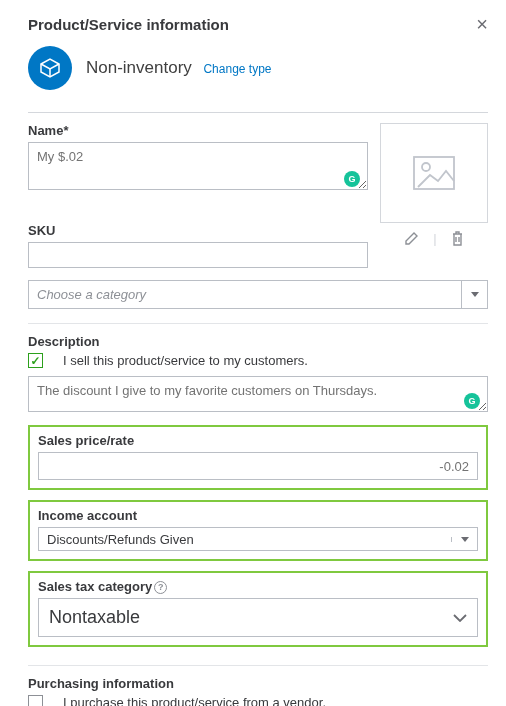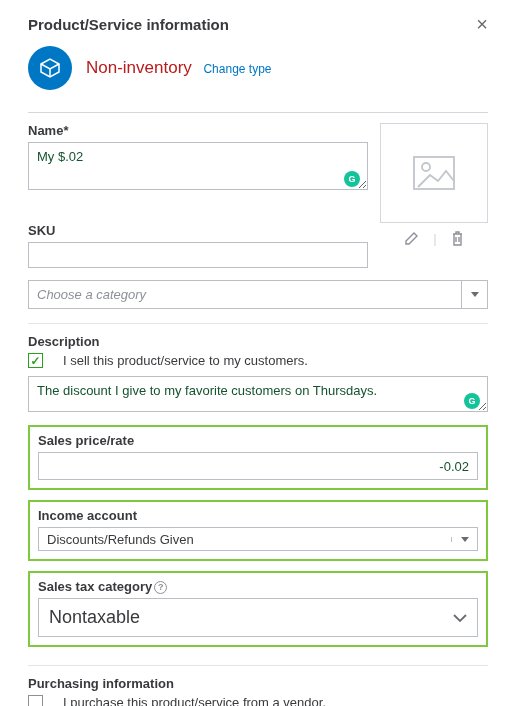--- a/index.html
+++ b/index.html
@@ -3,30 +3,30 @@
 <meta charset="utf-8">
 <style>
 * { box-sizing: border-box; margin: 0; padding: 0; }
 body { font-family: -apple-system, BlinkMacSystemFont, "Segoe UI", Arial, sans-serif; font-size: 13px; color: #393a3d; background: #fff; width: 506px; }
 .modal { padding: 14px 18px 0 28px; position: relative; }
 .header { display: flex; align-items: center; justify-content: space-between; margin-bottom: 12px; }
 .title { font-size: 15px; font-weight: 600; color: #393a3d; }
 .close-x { font-size: 20px; color: #6b6c72; cursor: pointer; line-height: 1; }
 .type-row { display: flex; align-items: center; gap: 14px; margin-bottom: 22px; }
 .type-icon { width: 44px; height: 44px; border-radius: 50%; background: #0077c5; display: flex; align-items: center; justify-content: center; }
-.type-name { font-size: 17px; color: #b91c1c; }
+.type-name { font-size: 17px; color: #404040; }
 .change-link { font-size: 12px; color: #0077c5; cursor: pointer; }
 .divider { border: none; border-top: 1px solid #d4d7dc; margin: 0 0 10px 0; }
 .divider-thin { border: none; border-top: 1px solid #e3e5e8; margin: 14px 0 10px 0; }
 .row { display: flex; gap: 12px; }
 .col-left { flex: 1; }
 .col-right { width: 108px; }
 .label { font-size: 13px; font-weight: 600; color: #393a3d; margin-bottom: 4px; display: block; }
 .label-dotted { border-bottom: 1px dotted #8d9096; display: inline-block; padding-bottom: 1px; }
-.input { width: 100%; border: 1px solid #babec5; padding: 6px 8px; font-size: 13px; color: #14532d; font-family: inherit; }
+.input { width: 100%; border: 1px solid #babec5; padding: 6px 8px; font-size: 13px; color: #737373; font-family: inherit; }
 .textarea-wrap { position: relative; }
 .grammarly { position: absolute; right: 8px; bottom: 6px; width: 16px; height: 16px; border-radius: 50%; background: #15c39a; display: flex; align-items: center; justify-content: center; pointer-events: none; }
 .grammarly::after { content: "G"; color: #fff; font-size: 9px; font-weight: 700; font-family: Arial; }
 .name-field { height: 48px; }
 .sku-field { height: 26px; }
 .image-thumb { width: 100%; height: 100px; border: 1px solid #d4d7dc; display: flex; align-items: center; justify-content: center; margin-bottom: 8px; }
 .image-actions { display: flex; align-items: center; justify-content: center; gap: 14px; color: #8d9096; }
 .image-actions .sep { color: #d4d7dc; }
 .select-wrap { display: flex; border: 1px solid #babec5; }
 .select-input { flex: 1; padding: 6px 8px; font-size: 13px; border: none; outline: none; }

